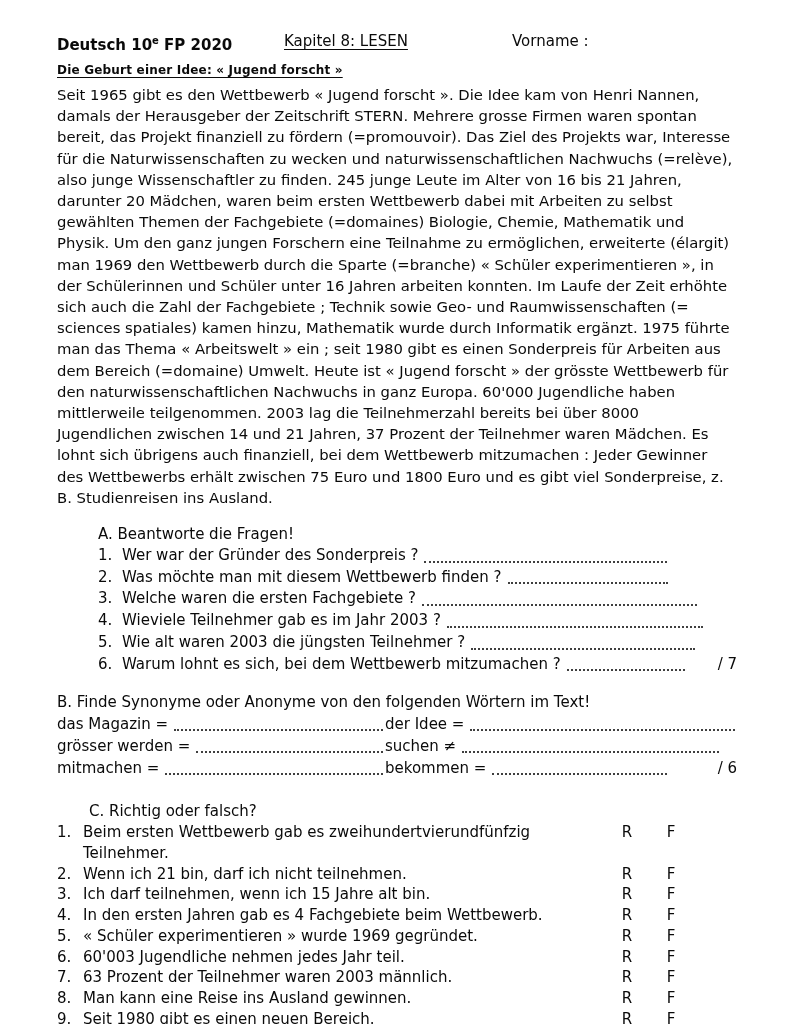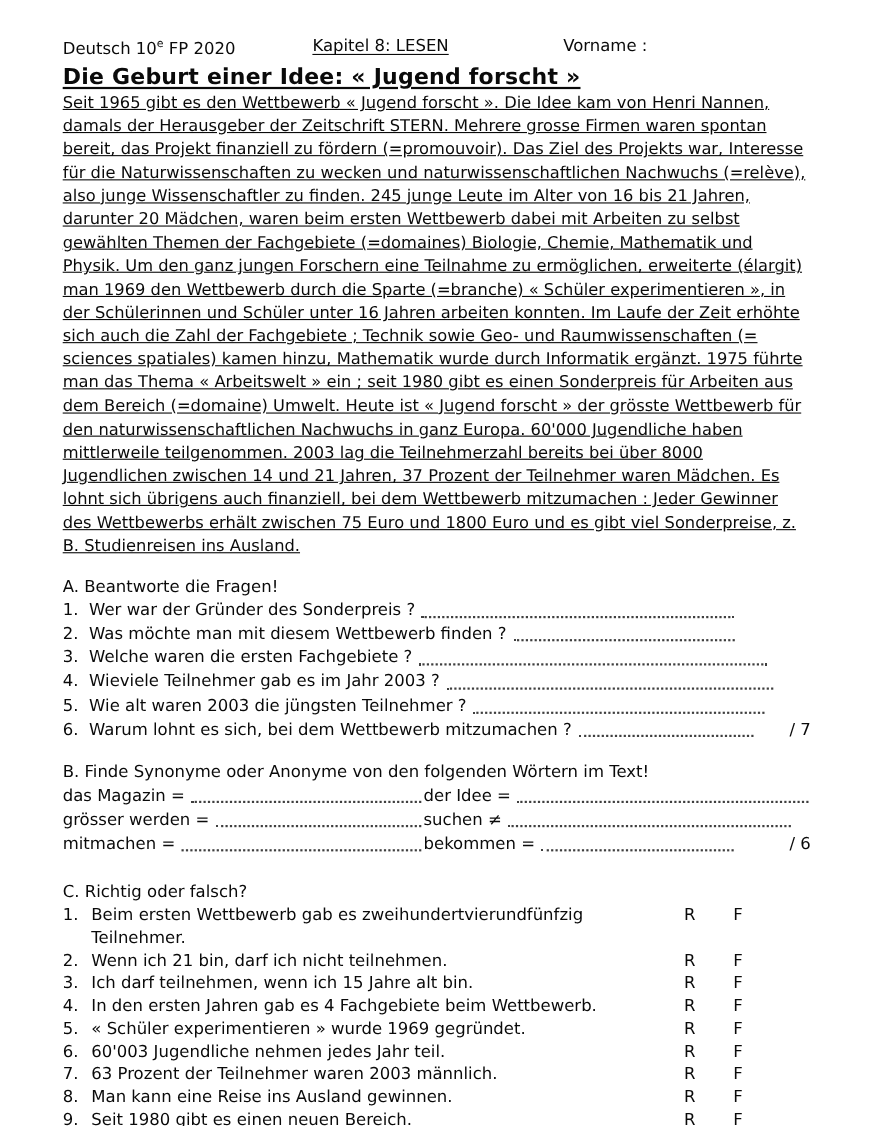--- a/index.html
+++ b/index.html
@@ -4,46 +4,46 @@
 <style>
   html, body { margin:0; padding:0; }
   body {
     width:790px; height:1024px; background:#ffffff; overflow:hidden;
     font-family:"DejaVu Sans", sans-serif; color:#0a0a0a;
   }
   .page { padding:30px 53px 0 57px; width:680px; }
 
   
   .header-row { display:flex; font-size:15px; line-height:22px; }
-  .h-course { width:227px; }
+  .h-course { width:227px;font-weight:bold; }
   .h-course sup { font-size:10px; }
   .h-chapter { width:228px; }
   .h-name { flex:1; }
   .u { text-decoration:underline; text-underline-offset:3px;text-align:right; }
 
   
   .title {
-    margin-top:3px; font-size:20px; font-weight:bold; letter-spacing:0.2px;
+    margin-top:3px; font-size:12px; font-weight:bold; letter-spacing:0.2px;
     line-height:22px; text-decoration:underline; text-underline-offset:3px;
   }
 
   
-  .passage { margin:3px 0 16px 0; font-size:14.8px; line-height:21.2px;text-decoration:underline; }
+  .passage { margin:3px 0 16px 0; font-size:14.8px; line-height:21.2px; }
 
   
   .sec-heading { font-size:15px; line-height:21px; }
   .row { display:flex; font-size:15px; line-height:21.7px; }
   .leader {
     flex:1; align-self:flex-end; height:0;
     border-bottom:2px dotted #3f3f3f; margin:0 2px 4px 6px;
   }
   .score { text-align:right; white-space:nowrap; }
 
   
-  .sec-a { margin-top:14px; }
+  .sec-a { margin-top:14px;margin-left:41px; }
   .sec-a .num { width:24px; flex:none; }
   .sec-a .r0 .leader { margin-right:70px; }
   .sec-a .r1 .leader { margin-right:69px; }
   .sec-a .r2 .leader { margin-right:40px; }
   .sec-a .r3 .leader { margin-right:34px; }
   .sec-a .r4 .leader { margin-right:42px; }
   .sec-a .r5 .leader { margin-right:8px; }
   .sec-a .score { width:44px; }
 
   
@@ -51,21 +51,21 @@
   .sec-b .row { line-height:22px; }
   .bleft { display:flex; width:328px; flex:none; }
   .bright { display:flex; flex:1; }
   .sec-b .b0 .bright .leader { margin-right:2px; }
   .sec-b .b1 .bright .leader { margin-right:18px; }
   .sec-b .b2 .bright .leader { margin-right:8px; }
   .sec-b .score { width:62px; }
 
   
   .sec-c { margin-top:22px; }
-  .sec-c .sec-heading { line-height:21px; }
+  .sec-c .sec-heading { line-height:21px;margin-left:32px; }
   .crow { display:flex; font-size:15px; line-height:20.7px; }
   .crow .ctext { display:flex; flex:1; }
   .crow .num { width:26px; flex:none; }
   .crow .rcol { width:44px; flex:none; text-align:center; }
   .crow .fcol { width:44px; flex:none; text-align:center; }
   .crow .scol { width:44px; flex:none; text-align:right; }
 </style>
 </head>
 <body>
 

